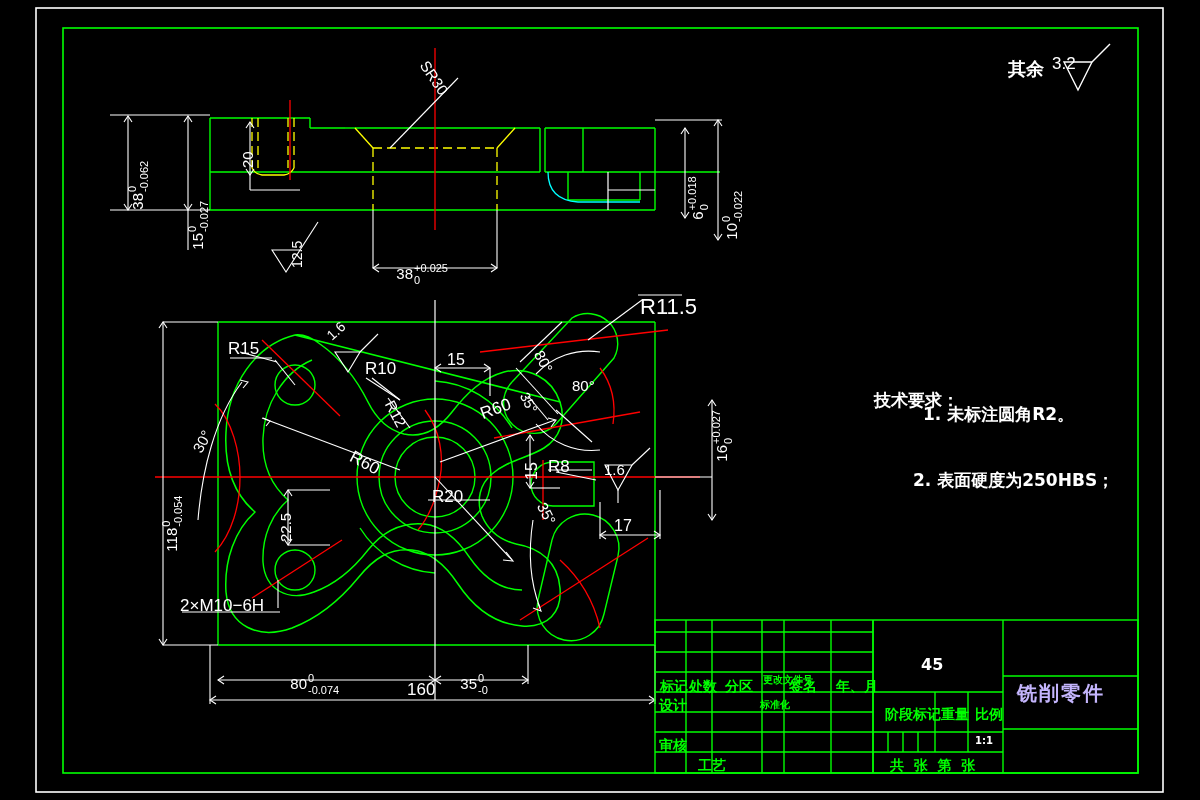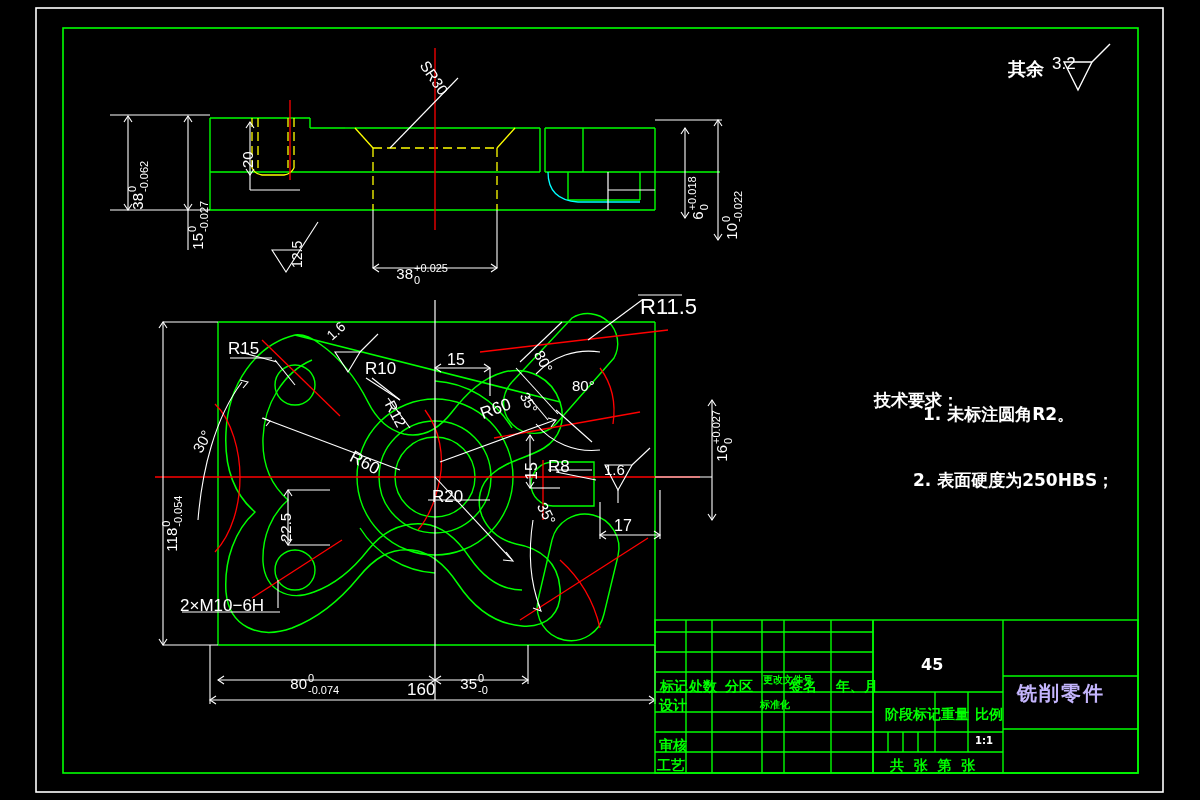--- a/index.html
+++ b/index.html
@@ -427,21 +427,21 @@
 
 <div class="tbtxt" style="left:660px;top:679px;">标记</div>
 <div class="tbtxt" style="left:689px;top:679px;">处数</div>
 <div class="tbtxt" style="left:725px;top:679px;">分区</div>
 <div class="tbtxt" style="left:763px;top:675px;font-size:10px;line-height:1.05;width:46px;text-align:center;">更改文件号</div>
 <div class="tbtxt" style="left:789px;top:679px;">签名</div>
 <div class="tbtxt" style="left:836px;top:679px;">年、月</div>
 
 <div class="tbtxt" style="left:659px;top:698px;">设计</div>
 <div class="tbtxt" style="left:659px;top:738px;">审核</div>
-<div class="tbtxt" style="left:657px;top:758px;text-align:right;">工艺</div>
+<div class="tbtxt" style="left:698px;top:758px;text-align:right;">工艺</div>
 <div class="tbtxt" style="left:760px;top:700px;font-size:10px;">标准化</div>
 
 <div class="tbwhite" style="left:921px;top:640px;font-size:16px;color:#ffffff;margin-top:17px;">45</div>
 <div class="tbwhite" style="left:1017px;top:683px;font-size:20px;color:#c4b5fd;letter-spacing:2px;">铣削零件</div>
 
 <div class="tbtxt" style="left:885px;top:707px;">阶段标记</div>
 <div class="tbtxt" style="left:941px;top:707px;">重量</div>
 <div class="tbtxt" style="left:975px;top:707px;">比例</div>
 <div class="tbwhite" style="left:975px;top:736px;font-size:10px;color:#ffffff;">1:1</div>
 <div class="tbtxt" style="left:890px;top:758px;">共  张  第  张</div>

